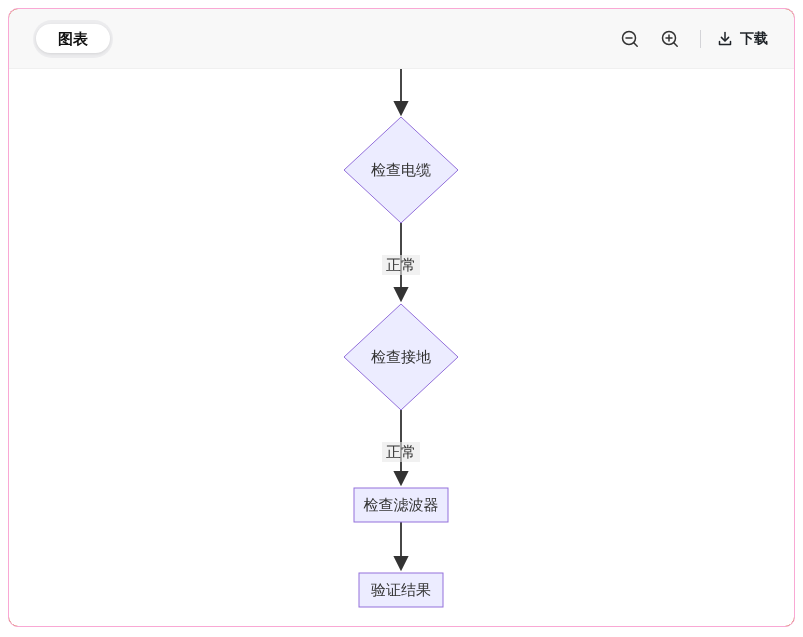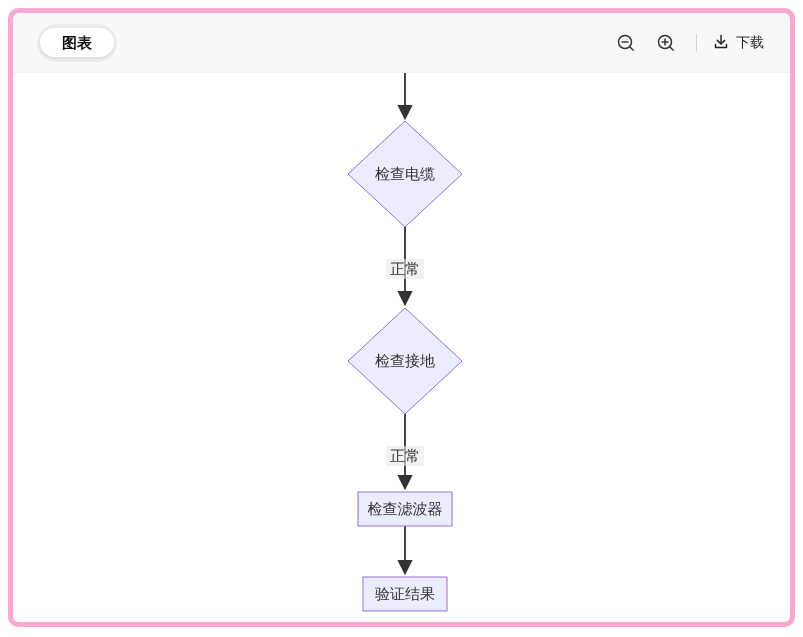--- a/index.html
+++ b/index.html
@@ -1,19 +1,19 @@
 <!DOCTYPE html>
 <html><head>
 <meta charset="utf-8">
 <style>
   * { margin:0; padding:0; box-sizing:border-box; }
   html,body { width:803px; height:637px; background:#ffffff; font-family:"Liberation Sans", sans-serif; }
   .card {
     position:absolute; left:8px; top:8px; width:787px; height:619px;
-    background:#c2410c; border:5px solid #f9a8d4; border-radius:10px; overflow:hidden;
+    background:#c2410c; border:1px solid #f9a8d4; border-radius:10px; overflow:hidden;
   }
   .header {
     height:60px; background:#f8f8f8;
     display:flex; align-items:center; justify-content:space-between;
     padding:0 24px; border-bottom:1px solid #f0f0f0;
   }
   .segmented {
     display:flex; align-items:center; background:#ececee;
     border-radius:20px; padding:3px; height:38px;
   }
@@ -25,22 +25,22 @@
     background:#ffffff; color:#111; font-weight:bold;
     box-shadow:0 1px 3px rgba(0,0,0,0.10);
   }
   .actions { display:flex; align-items:center; gap:8px; }
   .icon-btn {
     width:32px; height:32px; display:flex; align-items:center; justify-content:center;
     background:transparent; border:none; cursor:pointer; border-radius:6px;
   }
   .divider { width:1px; height:18px; background:#d4d4d8; margin:0 6px; }
   .download-btn {
-    display:flex; gap:7px; background:transparent; border:none;
-    font-size:14px; color:#1f2328; cursor:pointer; font-family:inherit; padding:4px 2px;
+    display:flex; align-items:center; gap:7px; background:transparent; border:none;
+    font-size:14px; color:#1f2328; cursor:pointer; font-family:inherit; padding:4px 2px;font-weight:bold;
   }
   .canvas { position:relative; width:100%; height:557px; background:#ffffff; }
   .flow { display:block; }
   .node-shape { fill:#ECECFF; stroke:#9370DB; stroke-width:1; }
   .edge { stroke:#333333; stroke-width:1.8; fill:none; }
   .node-label { font-size:15px; fill:#333333; text-anchor:middle; font-family:"Liberation Sans", sans-serif; }
   .edge-label-bg { fill:#e8e8e8; opacity:0.6; }
   .edge-label { font-size:15px; fill:#333333; text-anchor:middle; font-family:"Liberation Sans", sans-serif; }
 </style>
 </head>

